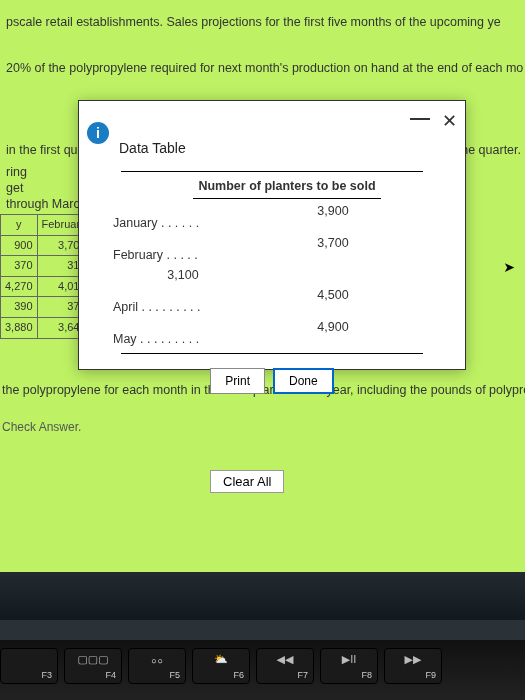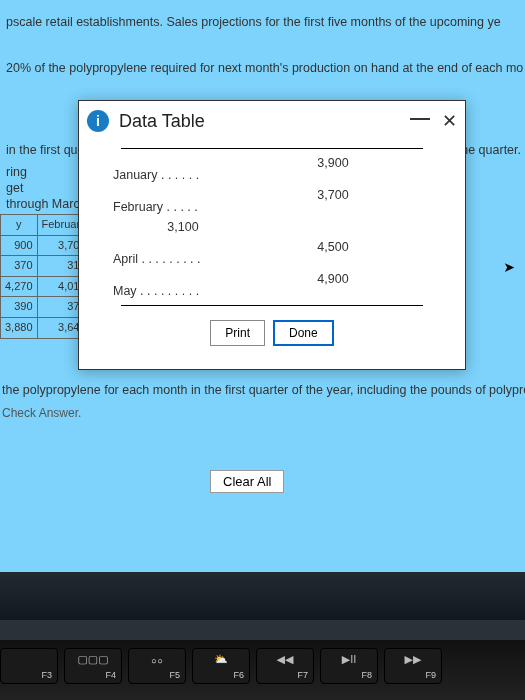--- a/index.html
+++ b/index.html
@@ -9,21 +9,21 @@
     overflow: hidden;
     font-family: Arial, Helvetica, sans-serif;
     background: #2a3238;
     position: relative;
   }
   .screen {
     position: absolute;
     top: 0; left: 0;
     width: 525px;
     height: 620px;
-    background: #7dd3fc;
+    background: #bef264;
     transform-origin: 50% 50%;
   }
   .page {
     padding: 10px 0 0 0;
     color: #333;
     font-size: 12.5px;
     line-height: 1.6;
     position: relative;
     height: 100%;
   }
@@ -53,21 +53,21 @@
     font-size: 12.5px;
   }
   .qline {
     position: absolute;
     top: 380px; left: 2px;
     font-size: 12.5px;
     white-space: nowrap;
   }
   .check {
     position: absolute;
-    top: 404px; left: 2px;
+    top: 418px; left: 2px;
     font-size: 12px;
     color: #555;
   }
   .clear-all {
     position: absolute;
     top: 470px; left: 210px;
     font-size: 13px;
     border: 1px solid #999;
     padding: 3px 12px;
     background: #fff;
@@ -93,22 +93,23 @@
     width: 22px; height: 22px;
     border-radius: 50%;
     background: #1a7cc2;
     color: #fff;
     font-weight: bold;
     font-size: 14px;
     display: flex; align-items: center; justify-content: center;
     margin-right: 10px;
   }
   .dlg-title {
-    font-size: 18px;
+    font-size: 14px;
     color: #222;
+    margin-top: 30px;
   }
   .dlg-ctrl {
     position: absolute;
     right: 8px; top: 4px;
     display: flex;
     gap: 12px;
     align-items: center;
   }
   .min-icon { font-size: 20px; font-weight: bold; cursor: pointer; position: relative; top:-4px;}
   .close-icon { font-size: 18px; cursor: pointer; font-weight: 300; }
@@ -254,20 +255,21 @@
       <div class="dlg-head">
         <div class="info-icon">i</div>
         <div class="dlg-title">Data Table</div>
         <div class="dlg-ctrl">
           <span class="min-icon">—</span>
           <span class="close-icon">✕</span>
         </div>
       </div>
       <div class="dlg-body">
         <div class="hr-top"></div>
+        <div class="tbl-title">Number of planters to be sold</div>
         <div class="data-row">
             <span class="mname">January . . . . . .</span>
             <span class="mval">3,900</span>
           </div>
         <div class="data-row">
             <span class="mname">February . . . . .</span>
             <span class="mval">3,700</span>
           </div>
         <div class="data-row">
             <span class="mval">3,100</span>

